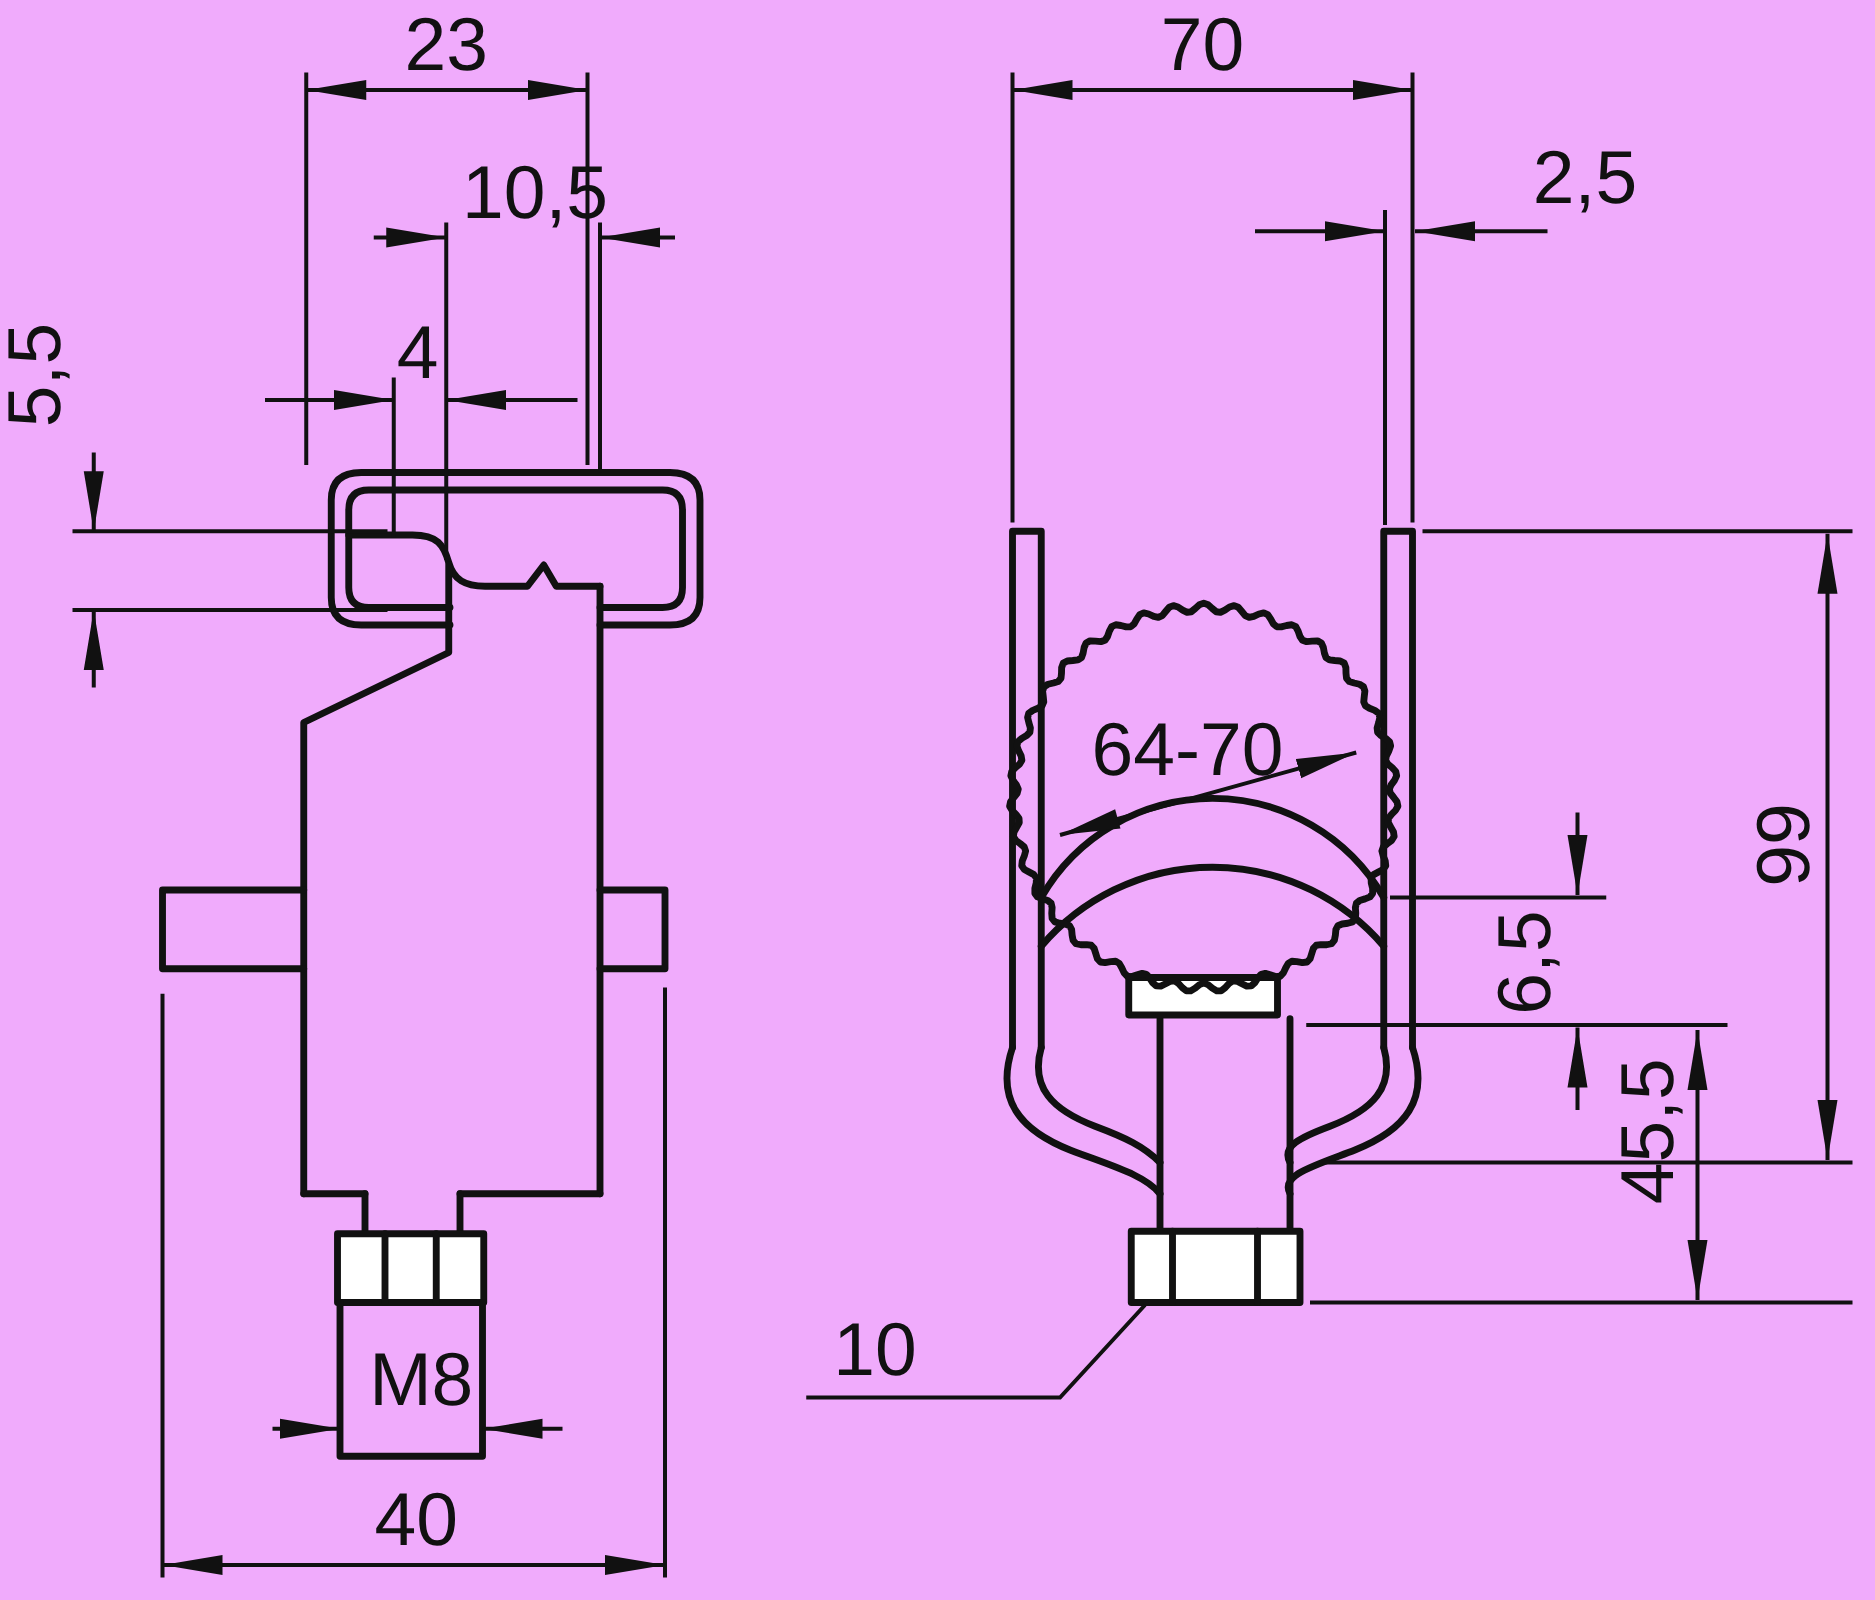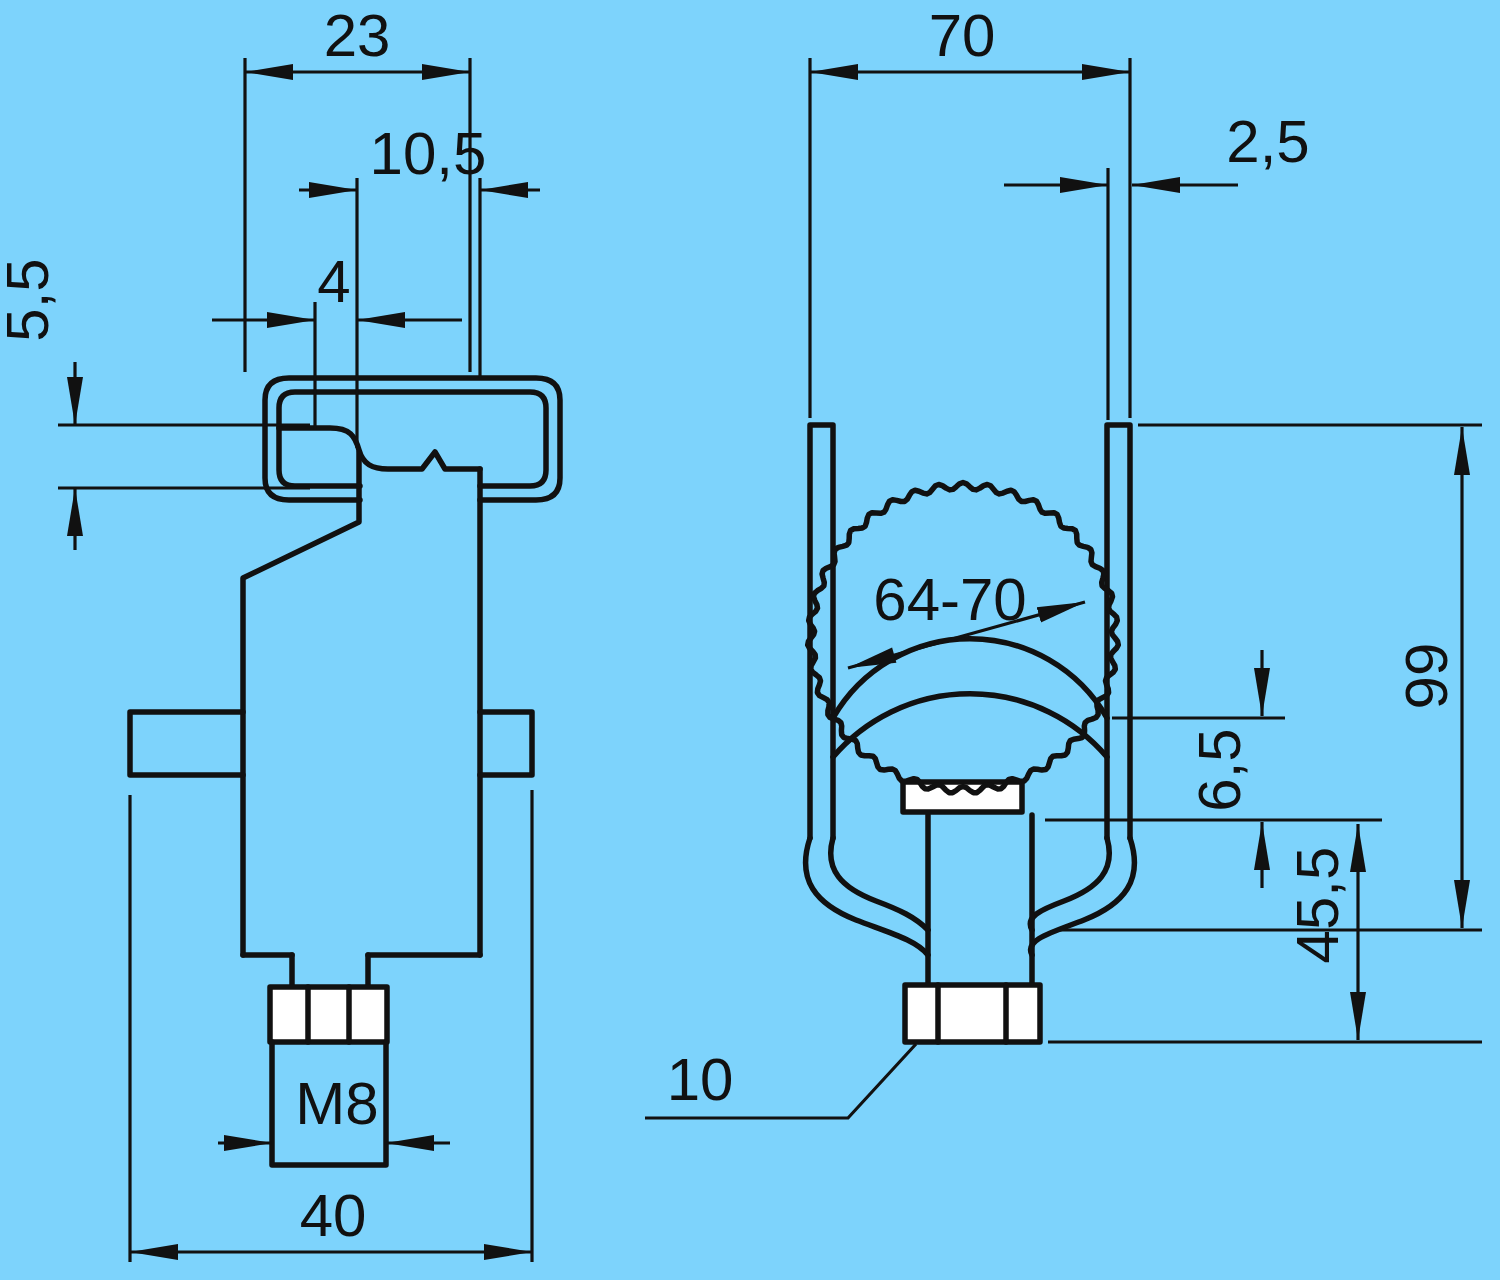--- a/index.html
+++ b/index.html
@@ -1,16 +1,16 @@
 <!DOCTYPE html>
 <html><head>
 <meta charset="utf-8">
 <style>
   html,body{margin:0;padding:0;background:#ffffff;}
-  .stage{width:1500px;height:1280px;background:#7dd3fc;position:relative;overflow:hidden;}
+  .stage{width:1500px;height:1280px;background:#f0abfc;position:relative;overflow:hidden;}
   svg{display:block;}
   .o{fill:none;stroke:#111111;stroke-width:5.5;stroke-linejoin:round;stroke-linecap:round;}
   .of{fill:#ffffff;stroke:#111111;stroke-width:5.5;stroke-linejoin:round;}
   .d{fill:none;stroke:#111111;stroke-width:3.2;stroke-linecap:butt;}
   text{font-family:"Liberation Sans","DejaVu Sans",sans-serif;font-size:60px;fill:#111111;}
   .mid{text-anchor:middle;}
 </style>
 </head>
 <body>
 

